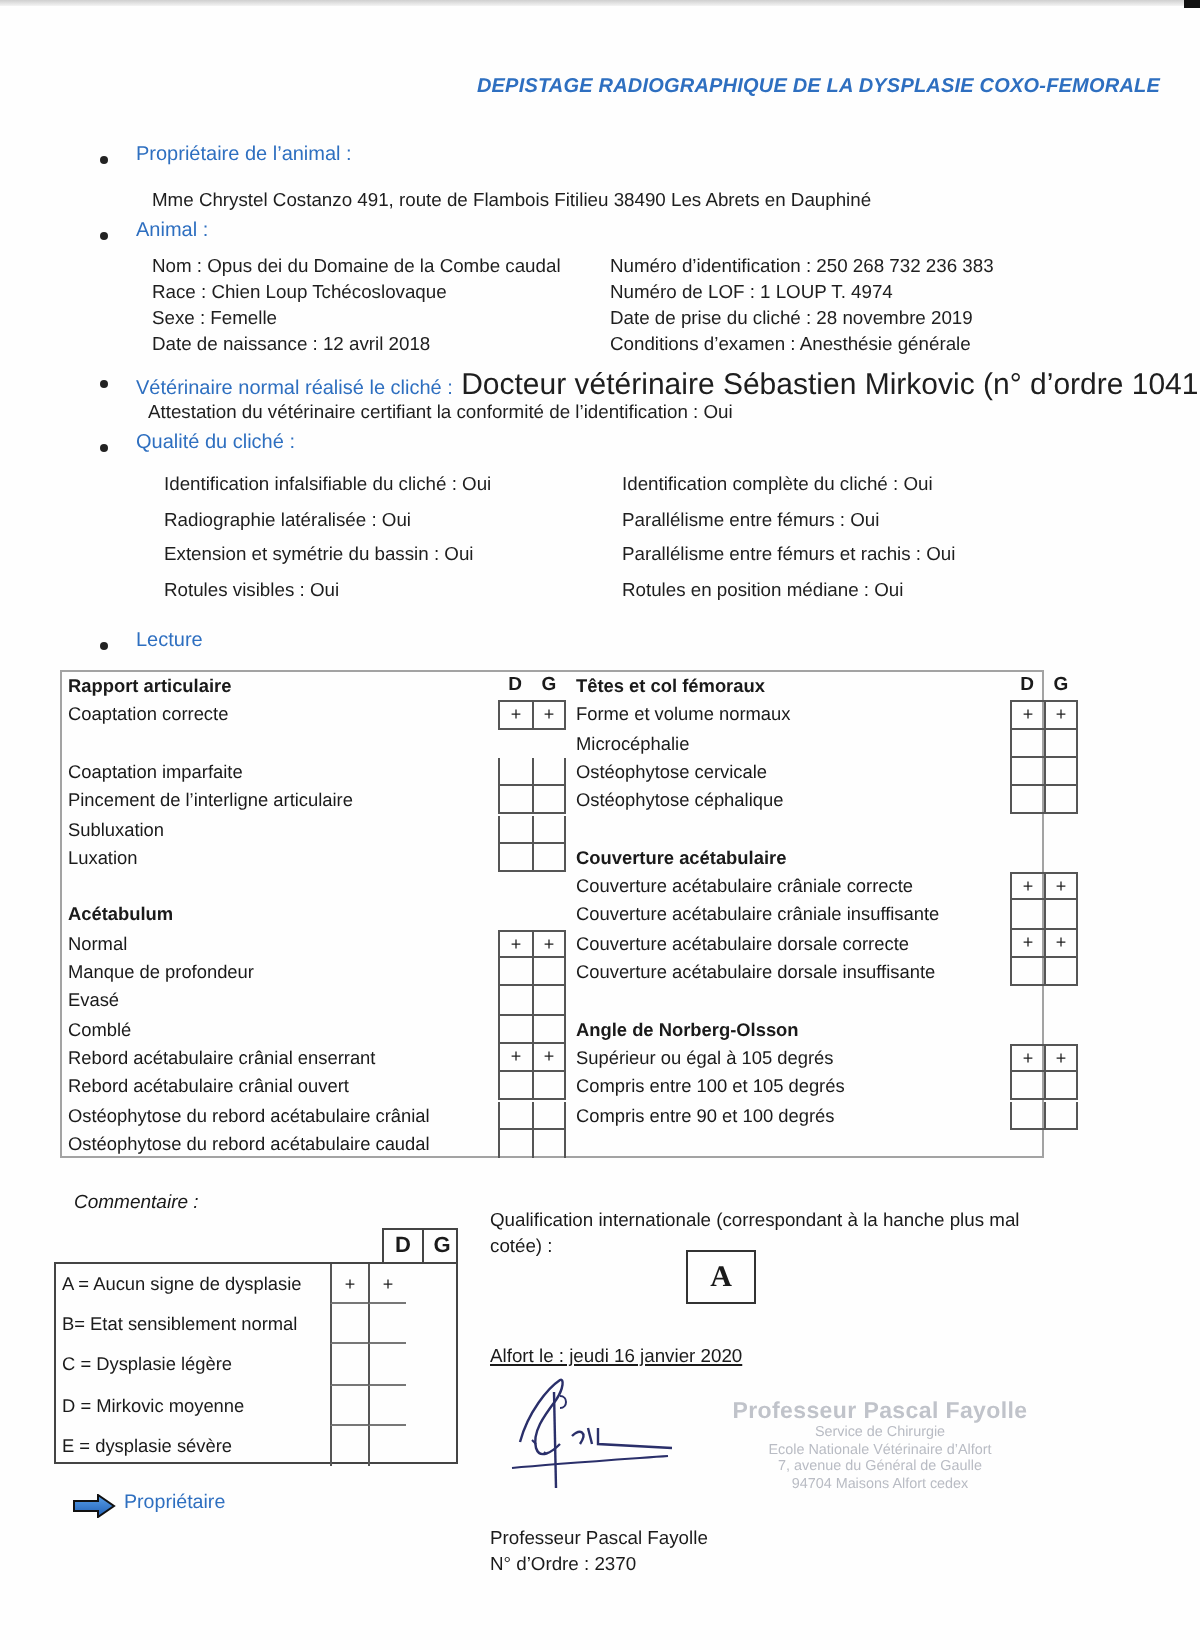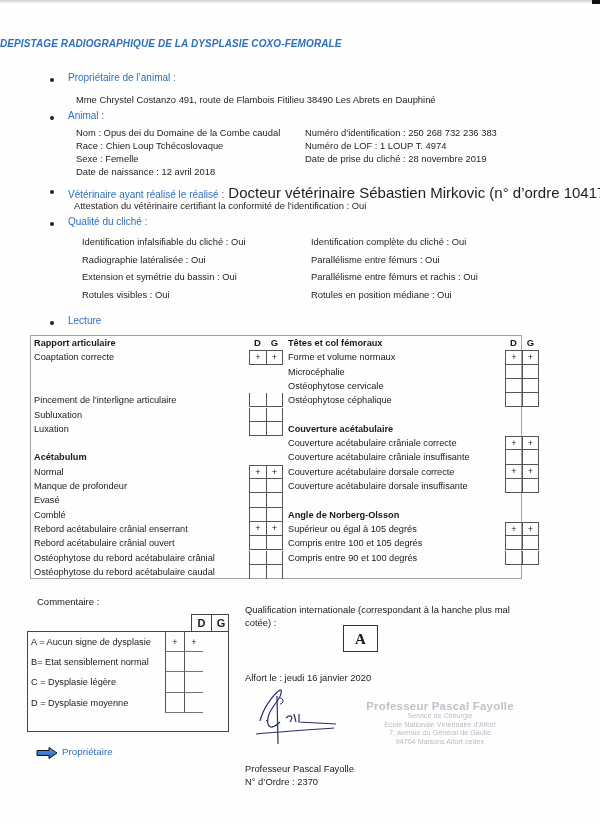--- a/index.html
+++ b/index.html
@@ -2,21 +2,21 @@
 <html><head>
 <meta charset="utf-8">
 <style>
   * { box-sizing: border-box; margin: 0; padding: 0; }
   html, body { width: 600px; height: 825px; background: #fdfdfd; overflow: hidden; }
   body { position: relative; font-family: "Liberation Sans", "DejaVu Sans", sans-serif; color: #1a1a1a; font-size: 9.6px; }
   .page { position: absolute; left: 0; top: 0; width: 600px; height: 825px; background: #fefefe; }
   .scan-top { position: absolute; left: 0; top: 0; width: 600px; height: 3px; background: linear-gradient(#cfcfcf, #f4f4f4); }
   .scan-corner { position: absolute; right: 0; top: 0; width: 8px; height: 4px; background: #111; }
 
-  .title { position: absolute; top: 38px; left: 0; width: 580px; text-align: left; color: #2e6fc0; font-weight: bold; font-style: italic; font-size: 10px; letter-spacing: 0.1px; }
+  .title { position: absolute; top: 38px; left: 0; width: 580px; text-align: right; color: #2e6fc0; font-weight: bold; font-style: italic; font-size: 10px; letter-spacing: 0.1px; }
 
   .bullet { position: absolute; left: 50px; width: 6px; height: 6px; }
   .bullet::before { content: ""; position: absolute; left: 0; top: 0; width: 4px; height: 4px; border-radius: 50%; background: #222; }
   .sec-label { position: absolute; left: 68px; color: #2e6fc0; font-size: 10px; }
   .txt { position: absolute; font-size: 9.4px; color: #1e1e1e; white-space: nowrap; }
 
   
   .lecture { position: absolute; left: 30px; top: 335px; width: 492px; height: 244px; border: 1px solid #a3a3a3; }
   .col { position: absolute; top: 0; }
   .row { position: absolute; left: 0; height: 14.3px; width: 100%; font-size: 9.2px; line-height: 14px; white-space: nowrap; }
@@ -24,38 +24,38 @@
   .row.head .lbl { font-weight: bold; }
   .box-pair { position: absolute; top: 0; width: 34px; height: 14.3px; }
   .box { position: absolute; top: 0; width: 17px; height: 14.3px; border-left: 1px solid #555; border-bottom: 1px solid #555; text-align: center; font-size: 9px; line-height: 13px; }
   .box.g { left: 17px; border-right: 1px solid #555; }
   .box.d { left: 0; }
   .box.top { border-top: 1px solid #555; }
   .dg-head { position: absolute; top: 0; width: 34px; height: 14px; font-weight: bold; font-size: 9.5px; line-height: 14px; }
   .dg-head span { position: absolute; width: 17px; text-align: center; }
 
   
-  .comment-label { position: absolute; left: 37px; top: 596px; font-size: 9.5px; }
+  .comment-label { position: absolute; left: 37px; top: 596px; font-style: italic; font-size: 9.5px; }
   .grade-table { position: absolute; left: 27px; top: 614px; }
   .grade-dg { position: absolute; left: 164px; top: 0; width: 38px; height: 17px; border: 1px solid #444; border-bottom: none; }
   .grade-dg span { position: absolute; top: 0; width: 19px; text-align: center; font-weight: bold; font-size: 11px; line-height: 17px; }
   .grade-dg span.g { left: 19px; border-left: 1px solid #444; height: 17px; }
   .grade-body { position: absolute; left: 0; top: 17px; width: 202px; height: 101px; border: 1px solid #444; }
   .grade-row { position: absolute; left: 0; width: 202px; height: 20.2px; font-size: 9.2px; line-height: 20px; white-space: nowrap; }
   .grade-row .lbl { position: absolute; left: 3px; }
   .grade-row .gd { position: absolute; top: 0; left: 137px; width: 19px; height: 20.2px; border-left: 1px solid #555; border-bottom: 1px solid #777; text-align: center; font-size: 9px; }
   .grade-row .gg { position: absolute; top: 0; left: 156px; width: 19px; height: 20.2px; border-left: 1px solid #555; border-bottom: 1px solid #777; text-align: center; font-size: 9px; }
   .grade-row.last .gd, .grade-row.last .gg { border-bottom: none; }
 
   .arrow-icon { position: absolute; left: 36px; top: 747px; width: 22px; height: 12px; }
   .owner-link { position: absolute; left: 62px; top: 746px; color: #2e6fc0; font-size: 9.8px; }
 
   .qual { position: absolute; left: 245px; top: 603px; width: 290px; font-size: 9.4px; line-height: 13px; }
   .qual-box { position: absolute; left: 343px; top: 625px; width: 35px; height: 27px; border: 1px solid #333; text-align: center; font-family: "Liberation Serif", serif; font-weight: bold; font-size: 15px; line-height: 26px; }
-  .alfort { position: absolute; left: 245px; top: 672px; font-size: 9.4px; }
+  .alfort { position: absolute; left: 245px; top: 672px; font-size: 9.4px; text-decoration: underline; }
   .sig { position: absolute; left: 246px; top: 686px; width: 100px; height: 60px; }
   .stamp { position: absolute; left: 355px; top: 700px; width: 170px; text-align: center; color: #b9bcc4; line-height: 8.6px; font-size: 7.2px; }
   .stamp .s-name { font-size: 11.5px; font-weight: bold; line-height: 12px; letter-spacing: 0.2px; color: #c0c3ca; }
   .signer { position: absolute; left: 245px; top: 763px; font-size: 9.4px; line-height: 12.5px; }
 </style>
 </head>
 <body>
 
 <div class="page">
   <div class="scan-top"></div>
@@ -69,24 +69,25 @@
 
   <div class="bullet" style="top:116px"></div>
   <div class="sec-label" style="top:110px">Animal :</div>
   <div class="txt" style="left:76px;top:127px">Nom : Opus dei du Domaine de la Combe caudal</div>
   <div class="txt" style="left:76px;top:140px">Race : Chien Loup Tchécoslovaque</div>
   <div class="txt" style="left:76px;top:153px">Sexe : Femelle</div>
   <div class="txt" style="left:76px;top:166px">Date de naissance : 12 avril 2018</div>
   <div class="txt" style="left:305px;top:127px">Numéro d’identification : 250 268 732 236 383</div>
   <div class="txt" style="left:305px;top:140px">Numéro de LOF : 1 LOUP T. 4974</div>
   <div class="txt" style="left:305px;top:153px">Date de prise du cliché : 28 novembre 2019</div>
+  <div class="txt" style="left:305px;top:166px">Conditions d’examen : Anesthésie générale</div>
 
   <div class="bullet" style="top:190px"></div>
   <div class="txt" style="left:68px;top:184px;font-size:10px">
-    <span style="color:#2e6fc0">Vétérinaire ayant réalisé le réalisé :</span><span style="font-size:15px"> Docteur vétérinaire Sébastien Mirkovic (n° d’ordre 10417)</span>
+    <span style="color:#2e6fc0">Vétérinaire normal réalisé le cliché :</span><span style="font-size:15px"> Docteur vétérinaire Sébastien Mirkovic (n° d’ordre 10417)</span>
   </div>
   <div class="txt" style="left:74px;top:200px">Attestation du vétérinaire certifiant la conformité de l’identification : Oui</div>
 
   <div class="bullet" style="top:222px"></div>
   <div class="sec-label" style="top:216px">Qualité du cliché :</div>
   <div class="txt" style="left:82px;top:236px">Identification infalsifiable du cliché : Oui</div>
   <div class="txt" style="left:82px;top:254px">Radiographie latéralisée : Oui</div>
   <div class="txt" style="left:82px;top:271px">Extension et symétrie du bassin : Oui</div>
   <div class="txt" style="left:82px;top:289px">Rotules visibles : Oui</div>
   <div class="txt" style="left:311px;top:236px">Identification complète du cliché : Oui</div>
@@ -105,20 +106,27 @@
         <div class="dg-head" style="left:218px">
           <span style="left:0">D</span>
           <span style="left:17px">G</span>
         </div>
       </div>
       <div class="row" style="top:14.3px">
           <span class="lbl">Coaptation correcte</span>
           <div class="box-pair" style="left:218px">
             <div class="box d top">+</div>
             <div class="box g top">+</div>
+          </div>
+        </div>
+      <div class="row" style="top:42.9px">
+          <span class="lbl">Coaptation imparfaite</span>
+          <div class="box-pair" style="left:218px">
+            <div class="box d"></div>
+            <div class="box g"></div>
           </div>
         </div>
       <div class="row" style="top:57.2px">
           <span class="lbl">Pincement de l’interligne articulaire</span>
           <div class="box-pair" style="left:218px">
             <div class="box d"></div>
             <div class="box g"></div>
           </div>
         </div>
       <div class="row" style="top:71.5px">
@@ -309,21 +317,26 @@
           <span class="lbl">B= Etat sensiblement normal</span>
           <div class="gd"></div>
           <div class="gg"></div>
         </div>
       <div class="grade-row" style="top:40.4px">
           <span class="lbl">C = Dysplasie légère</span>
           <div class="gd"></div>
           <div class="gg"></div>
         </div>
       <div class="grade-row" style="top:60.6px">
-          <span class="lbl">D = Dysplasie moyenne</span>
+          <span class="lbl">D = Mirkovic moyenne</span>
+          <div class="gd"></div>
+          <div class="gg"></div>
+        </div>
+      <div class="grade-row last" style="top:80.8px">
+          <span class="lbl">E = dysplasie sévère</span>
           <div class="gd"></div>
           <div class="gg"></div>
         </div>
     </div>
   </div>
 
   <svg class="arrow-icon" viewBox="0 0 22 12">
     <defs>
       <linearGradient id="ag" x1="0" y1="0" x2="0" y2="1">
         <stop offset="0" stop-color="#5aa0ea"></stop>

